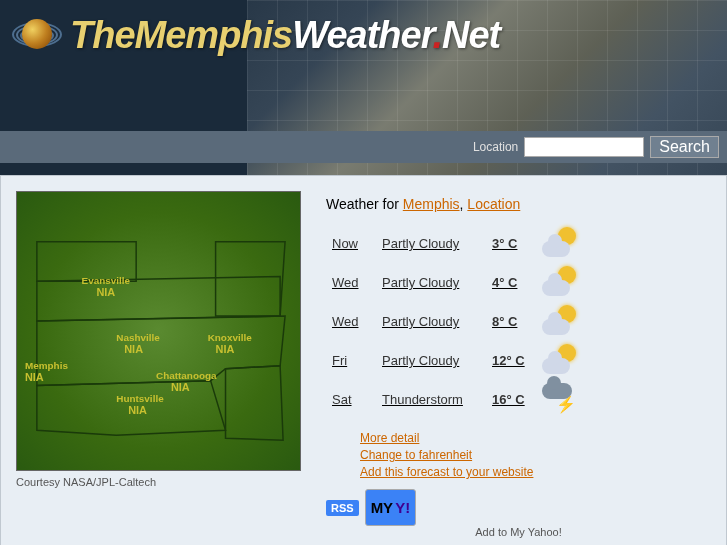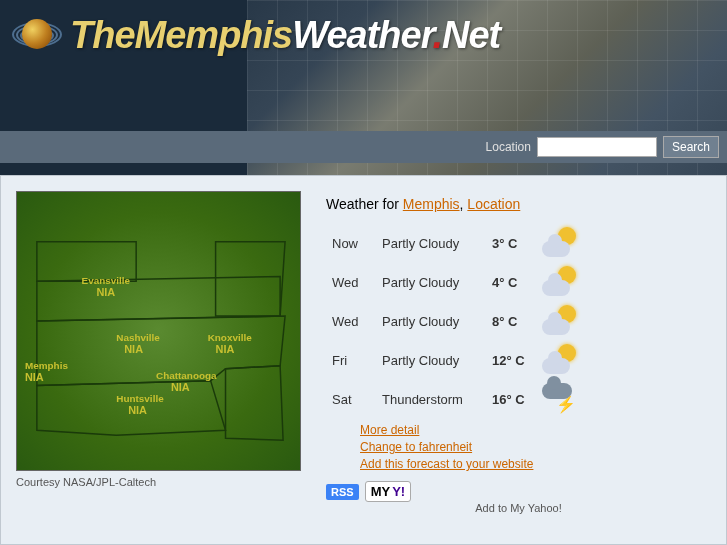--- a/index.html
+++ b/index.html
@@ -113,21 +113,21 @@
       border: 1px solid #aaa;
       background: #fff;
       font-size: 12px;
       padding: 2px 4px;
     }
     #search-button {
       height: 22px;
       background: #708090;
       color: #fff;
       border: 1px solid #aaa;
-      font-size: 12px;
+      font-size: 16px;
       cursor: pointer;
       padding: 0 8px;
     }
 
     
     #main-content {
       width: 727px;
       background: #e8eef4;
       padding: 15px;
       min-height: 370px;
@@ -184,21 +184,22 @@
       cursor: pointer;
     }
     #weather-title .state-link {
       color: #cc6600;
       text-decoration: underline;
       cursor: pointer;
     }
     #weather-table {
       width: 100%;
       border-collapse: collapse;
-      margin-bottom: 4px;
+      margin-bottom: 12px;
+      text-decoration: underline;
     }
     #weather-table tr td {
       padding: 3px 6px;
       vertical-align: middle;
       font-size: 13px;
       color: #333;
     }
     #weather-table tr td:first-child {
       width: 50px;
       font-weight: normal;
@@ -293,23 +294,23 @@
       font-size: 11px;
       font-weight: bold;
       padding: 2px 5px;
       border-radius: 2px;
     }
     .yahoo-badge {
       display: inline-flex;
       align-items: center;
       border: 1px solid #aaa;
       border-radius: 3px;
-      padding: 2px 5px;
-      background: #ffffff;
-      font-size: 13px;
+      padding: 9px 5px;
+      background: #3b82f6;
+      font-size: 15px;
       font-weight: bold;
       color: #400090;
       gap: 2px;
     }
     .yahoo-badge .my {
       color: #000;
     }
     #add-yahoo {
       font-size: 11px;
       color: #555;

